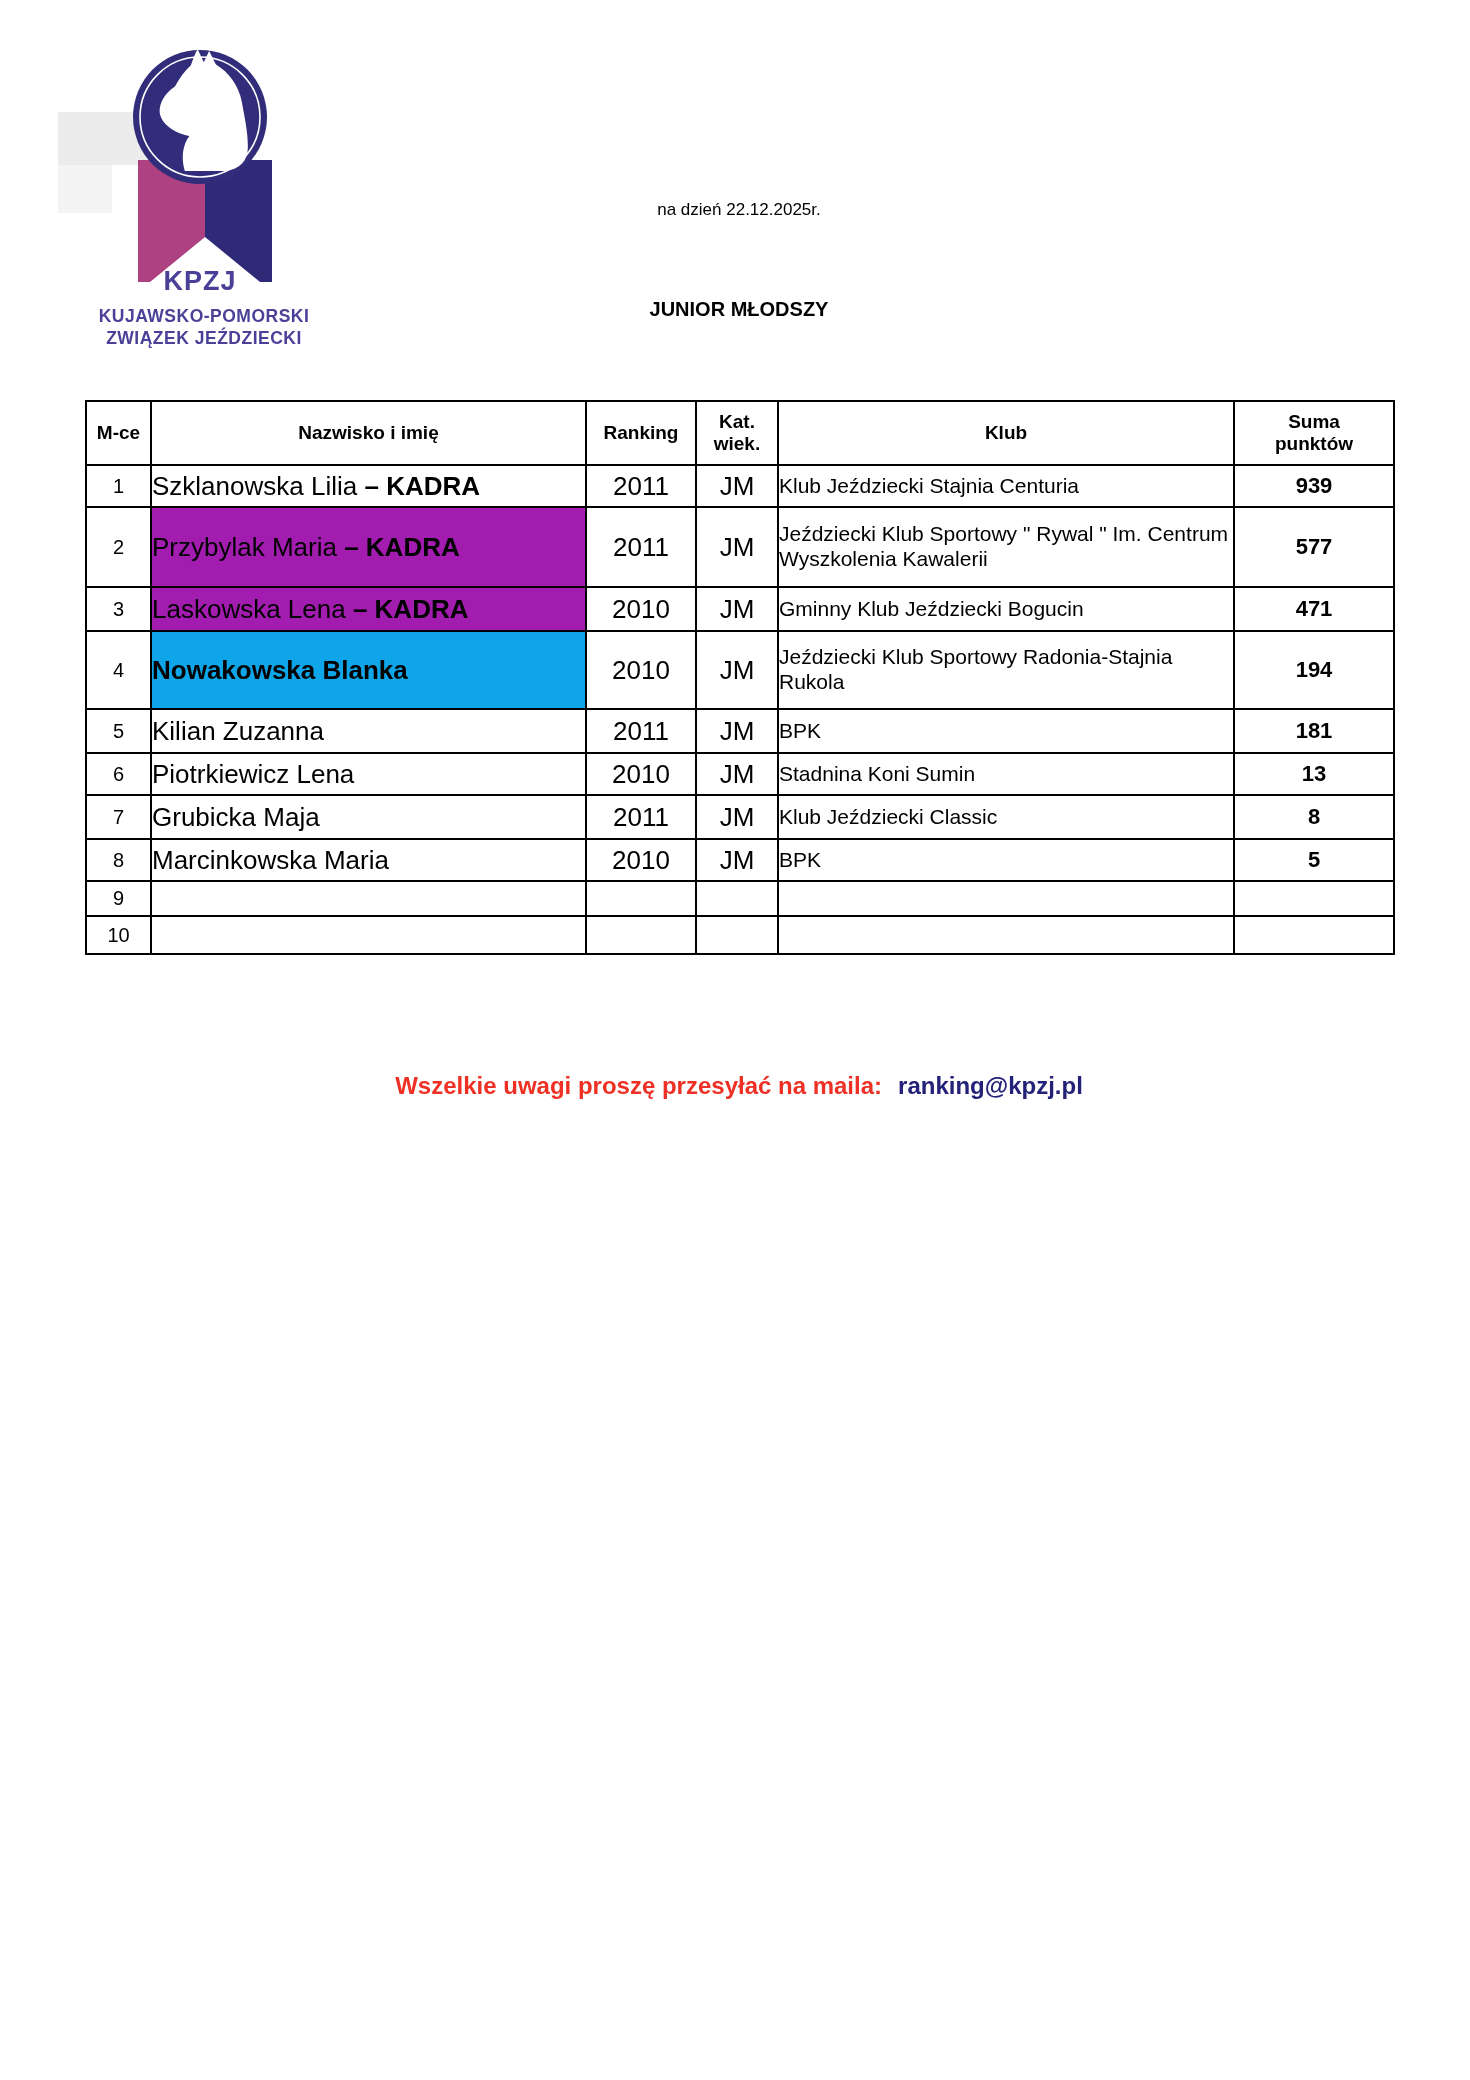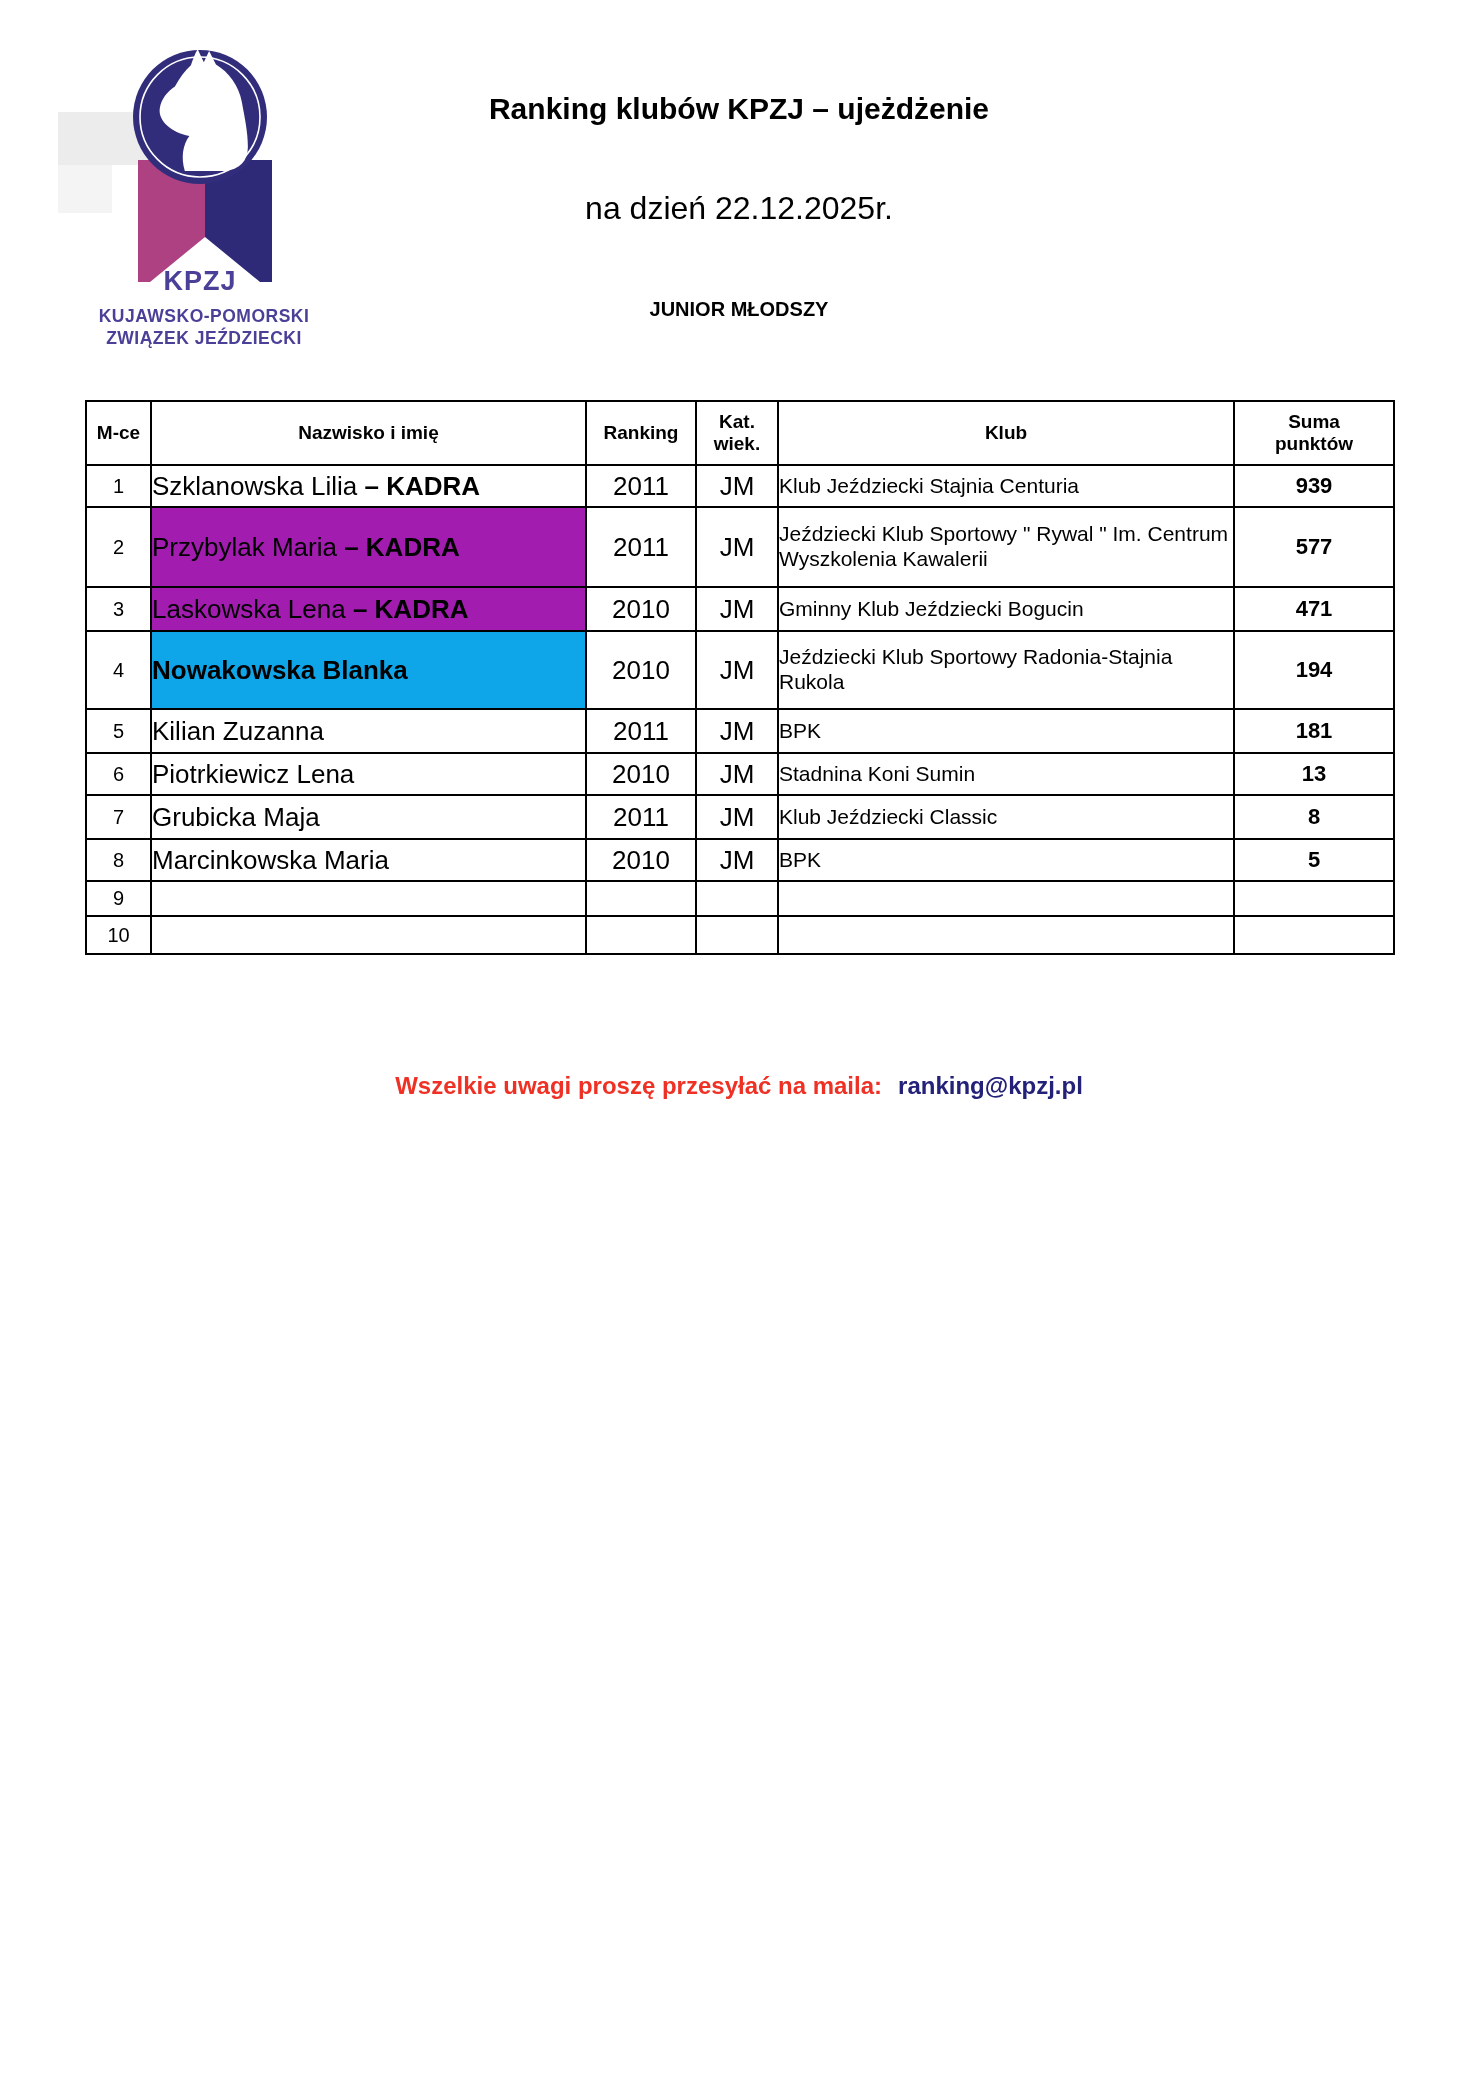--- a/index.html
+++ b/index.html
@@ -7,21 +7,21 @@
   .page{position:relative;width:1470px;height:2080px;background:#fff;overflow:hidden;}
 
   
   .logo-band{position:absolute;left:58px;top:112px;width:186px;height:53px;background:#ececec;}
   .logo-band2{position:absolute;left:58px;top:165px;width:54px;height:48px;background:#f4f4f4;}
   .logo-svg{position:absolute;left:58px;top:38px;width:290px;height:320px;}
 
   
   .center-col{position:absolute;left:85px;width:1308px;text-align:center;}
   .doc-title{top:92px;font-size:30px;font-weight:bold;}
-  .doc-date{top:190px;font-size:32px;}
+  .doc-date{top:200px;font-size:17px;}
   .doc-category{top:298px;font-size:20px;font-weight:bold;}
 
   
   table.ranking{position:absolute;left:85px;top:400px;width:1308px;border-collapse:collapse;table-layout:fixed;}
   table.ranking th, table.ranking td{border:2px solid #000;vertical-align:middle;padding:0;overflow:hidden;}
   table.ranking th{font-size:19px;font-weight:bold;text-align:center;white-space:pre-line;height:62px;line-height:1.15;}
   td.c-place{font-size:20px;text-align:center;}
   td.c-name{font-size:26px;text-align:left;padding:1px 4px;margin-top:16px;}
   td.c-year{font-size:26px;text-align:center;}
   td.c-kat{font-size:26px;text-align:center;}
@@ -64,21 +64,20 @@
          C69,20.5 75.5,29.5 77.5,40 C79.5,51 81.5,60 81.5,69.5
          C81.5,79 76,84.5 66,85.5 L40,85.5 C37.5,77 38.5,68.5 43,62.5
          C31,60 22.5,52.5 23.5,44.5 C24.5,38 28.5,33.5 33.5,30
          C36.5,24.5 40,19.5 44,16 Z"></path>
 
     <text x="142" y="252" text-anchor="middle" font-size="27" font-weight="bold" letter-spacing="1" fill="#4b4098">KPZJ</text>
     <text x="146" y="284" text-anchor="middle" font-size="17.5" font-weight="600" letter-spacing="0.5" fill="#4b4098">KUJAWSKO-POMORSKI</text>
     <text x="146" y="306" text-anchor="middle" font-size="17.5" font-weight="600" letter-spacing="0.5" fill="#4b4098">ZWIĄZEK JEŹDZIECKI</text>
   </svg>
 
-  <div class="center-col doc-title">Ranking klubów KPZJ – ujeżdżenie</div>
   <div class="center-col doc-date">na dzień 22.12.2025r.</div>
   <div class="center-col doc-category">JUNIOR MŁODSZY</div>
 
   <table class="ranking">
     <colgroup>
       <col style="width:65px">
         <col style="width:435px">
         <col style="width:110px">
       <col style="width:82px">
         <col style="width:456px">

